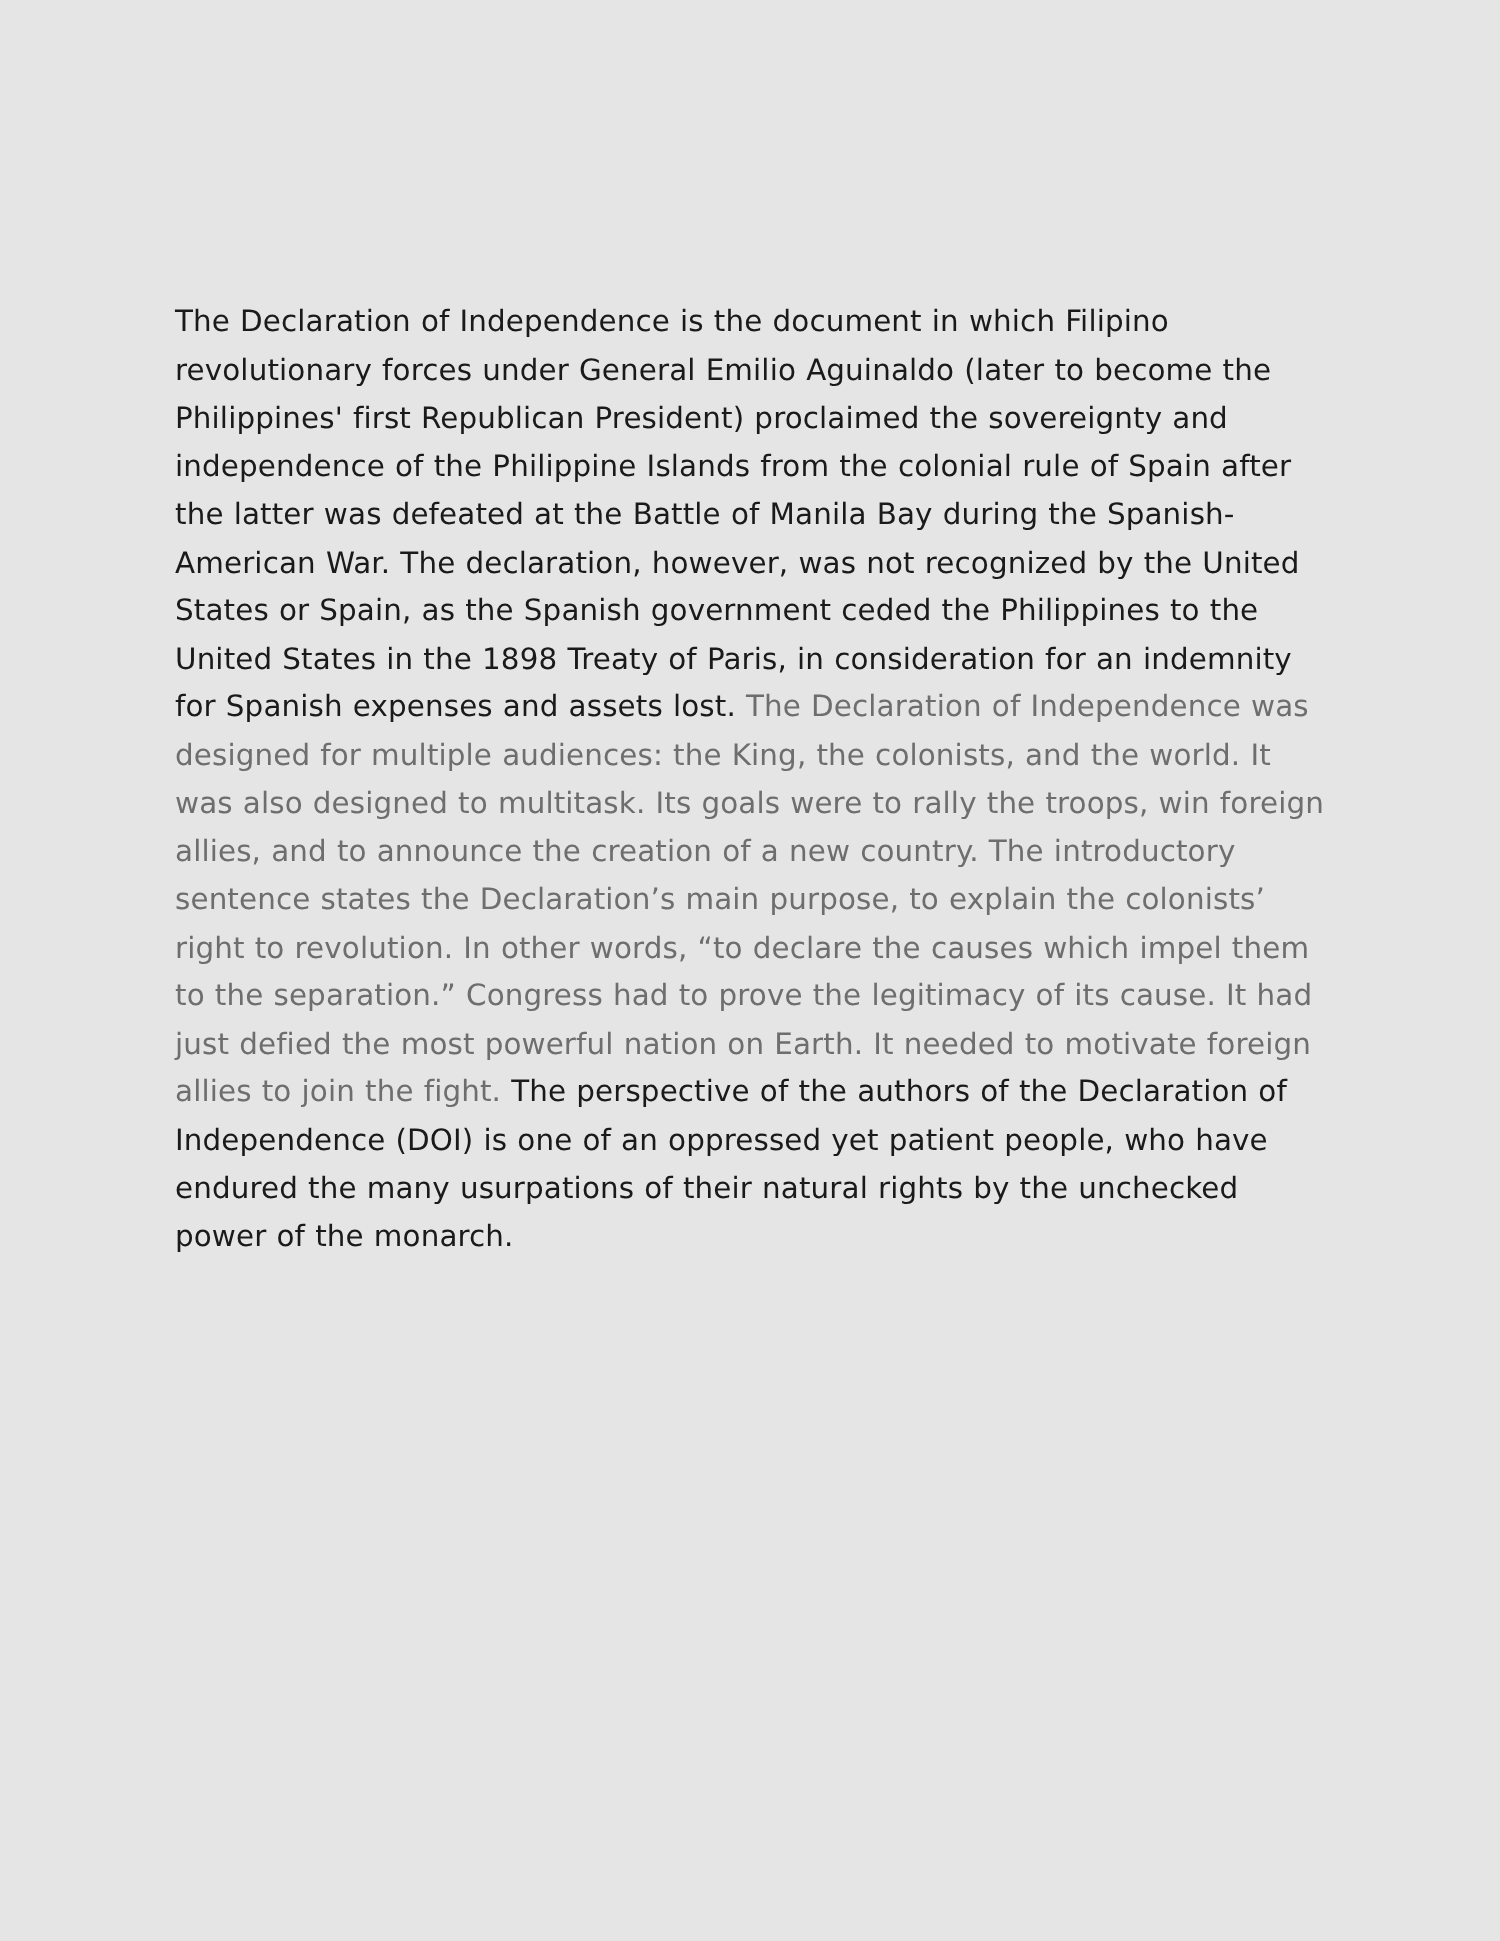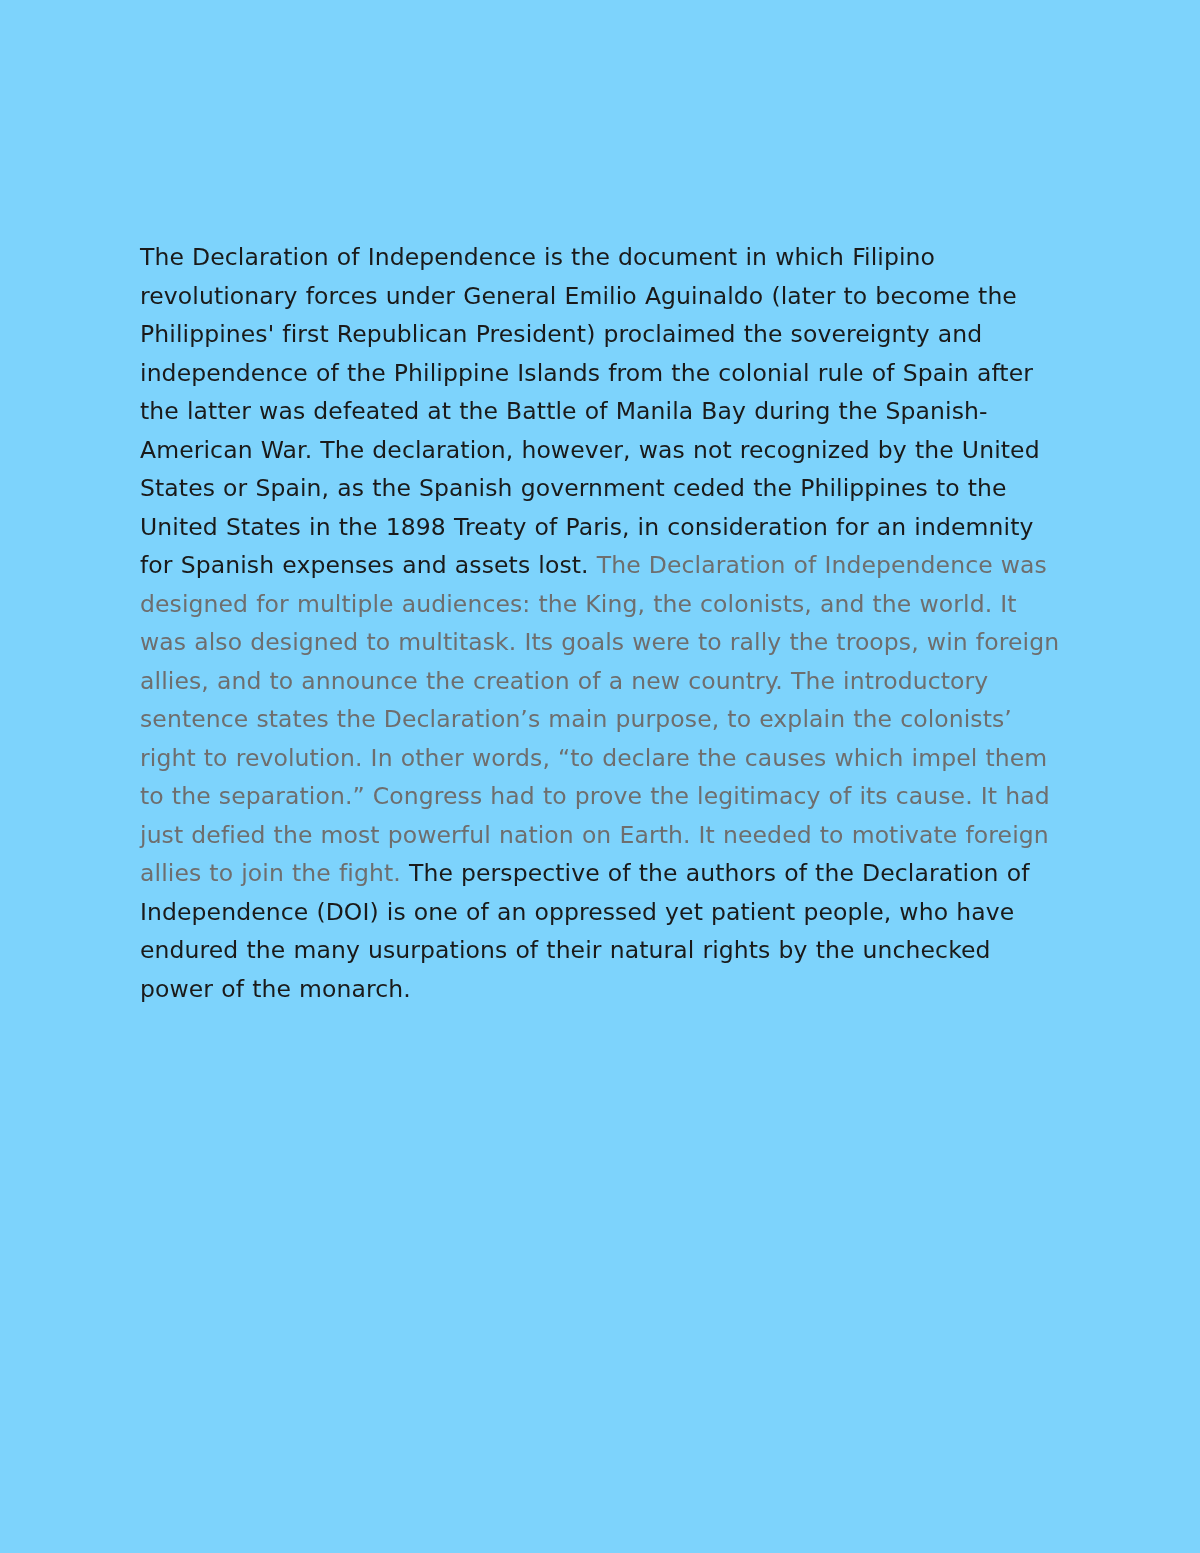--- a/index.html
+++ b/index.html
@@ -9,21 +9,21 @@
   }
   body {
     width: 1200px;
     height: 1553px;
     font-family: "DejaVu Sans", sans-serif;
   }
   .page {
     position: relative;
     width: 1200px;
     height: 1553px;
-    background: #7dd3fc;
+    background: #e5e5e5;
     box-sizing: border-box;
   }
   .doc-body {
     position: absolute;
     left: 140px;
     top: 238px;
     width: 920px;
   }
   .para {
     margin: 0;

